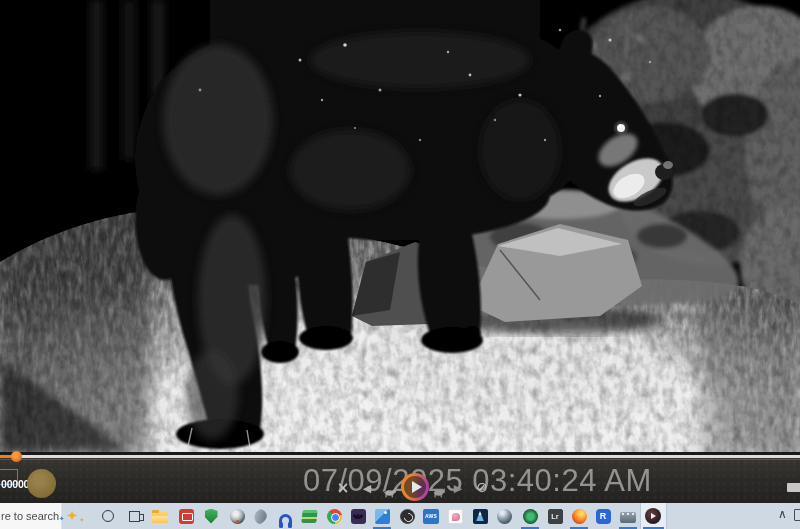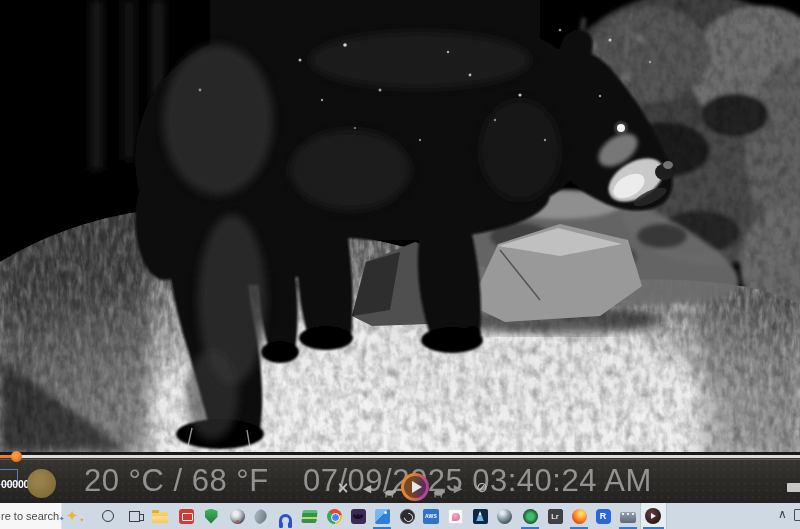--- a/index.html
+++ b/index.html
@@ -298,21 +298,20 @@
     <div class="barline"></div>
     <div class="track">
       <div class="fill" style="width: 2.1%;"></div>
       <div class="handle" style="left: calc(2.1% - 5.5px);"></div>
     </div>
 
     <div class="counterbox"></div>
     <div class="counter">000000</div>
     <div class="logo"></div>
 
-    <div class="ovtext temp">20 °C / 68 °F</div>
     <div class="ovtext stamp">07/09/2025 03:40:24 AM</div>
 
     <div class="controls">
       <span class="cicon c-swap">×</span>
       <span class="cicon c-prev">◀</span>
       <span class="cicon c-slow">
         <svg width="15" height="11" viewBox="0 0 14 10" fill="#ababab">
             <ellipse cx="7" cy="5.5" rx="4.2" ry="2.6"></ellipse>
             <circle cx="11.2" cy="4" r="1.8"></circle>
             <path d="M11.5 2.6 L13.4 0.8 L12.6 3.2 Z"></path>

